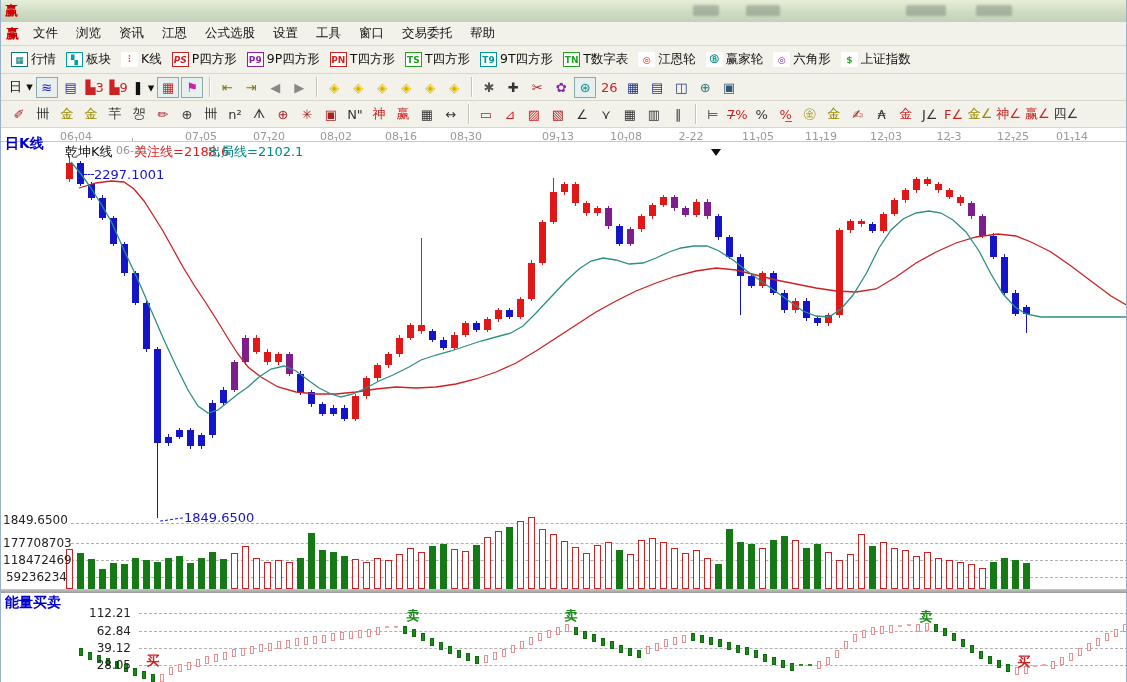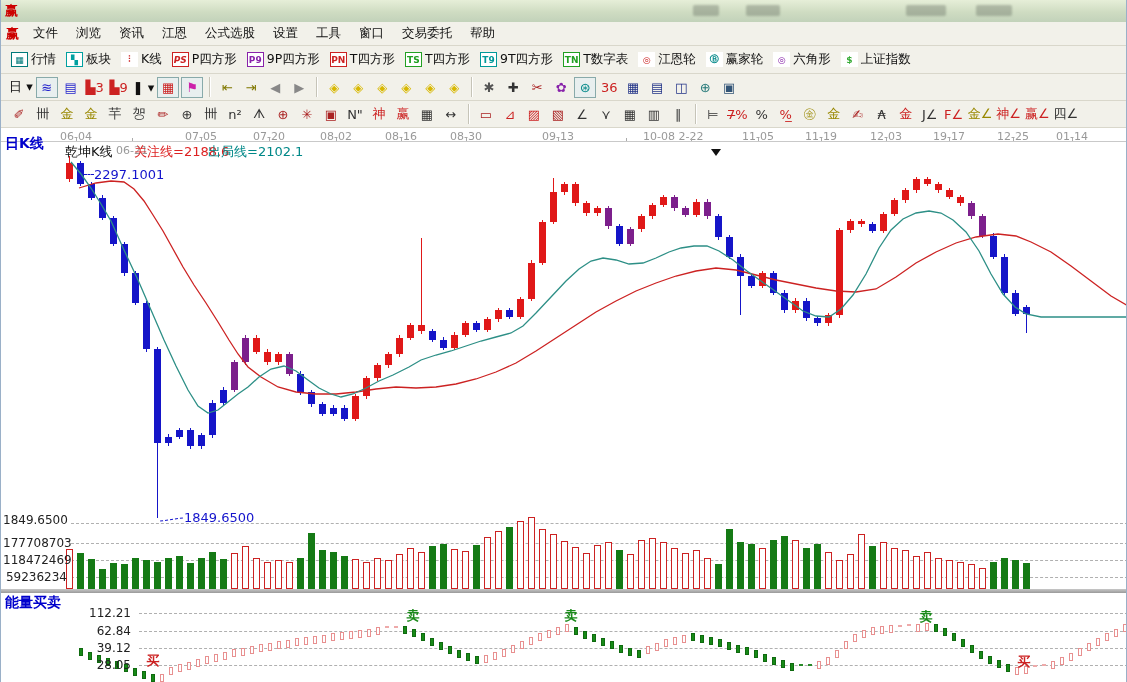--- a/index.html
+++ b/index.html
@@ -156,21 +156,21 @@
       <span class="ibtn" style="color: rgb(216, 184, 0);">◈</span>
       <span class="ibtn" style="color: rgb(216, 184, 0);">◈</span>
       <span class="ibtn" style="color: rgb(216, 184, 0);">◈</span>
       <span class="ibtn" style="color: rgb(216, 184, 0);">◈</span>
       <span class="vsep"></span>
       <span class="ibtn" style="color: rgb(85, 85, 85);">✱</span>
       <span class="ibtn" style="color: rgb(51, 51, 51);">✚</span>
       <span class="ibtn" style="color: rgb(170, 34, 34);">✂</span>
       <span class="ibtn" style="color: rgb(136, 34, 170);">✿</span>
       <span class="ibtn pressed" style="color: rgb(0, 136, 136);">⊛</span>
-      <span class="ibtn" style="color: rgb(204, 34, 34);">36</span>
+      <span class="ibtn" style="color: rgb(204, 34, 34);">26</span>
       <span class="ibtn" style="color: rgb(34, 51, 136);">▦</span>
       <span class="ibtn" style="color: rgb(34, 51, 136);">▤</span>
       <span class="ibtn" style="color: rgb(34, 51, 136);">◫</span>
       <span class="ibtn" style="color: rgb(34, 119, 119);">⊕</span>
       <span class="ibtn" style="color: rgb(51, 85, 119);">▣</span>
     </div>
 
   <div id="tb3" class="tbar abs">
       <span class="ibtn" style="color: rgb(170, 34, 34);">✐</span>
       <span class="ibtn" style="color: rgb(51, 51, 51);">卌</span>
@@ -230,31 +230,31 @@
         <span class="datelbl" style="left: 268px;">07-20</span>
         <span class="dtick" style="left: 268px;"></span>
         <span class="datelbl" style="left: 335px;">08-02</span>
         <span class="dtick" style="left: 335px;"></span>
         <span class="datelbl" style="left: 400px;">08-16</span>
         <span class="dtick" style="left: 400px;"></span>
         <span class="datelbl" style="left: 465px;">08-30</span>
         <span class="dtick" style="left: 465px;"></span>
         <span class="datelbl" style="left: 557px;">09-13</span>
         <span class="dtick" style="left: 557px;"></span>
-        <span class="datelbl" style="left: 658px;">10-08</span>
+        <span class="datelbl" style="left: 625px;">10-08</span>
         <span class="dtick" style="left: 625px;"></span>
         <span class="datelbl" style="left: 690px;">2-22</span>
         <span class="dtick" style="left: 690px;"></span>
         <span class="datelbl" style="left: 757px;">11-05</span>
         <span class="dtick" style="left: 757px;"></span>
         <span class="datelbl" style="left: 820px;">11-19</span>
         <span class="dtick" style="left: 820px;"></span>
         <span class="datelbl" style="left: 885px;">12-03</span>
         <span class="dtick" style="left: 885px;"></span>
-        <span class="datelbl" style="left: 948px;">19-17</span>
+        <span class="datelbl" style="left: 948px;">12-3</span>
         <span class="dtick" style="left: 948px;"></span>
         <span class="datelbl" style="left: 1012px;">12-25</span>
         <span class="dtick" style="left: 1012px;"></span>
         <span class="datelbl" style="left: 1071px;">01-14</span>
         <span class="dtick" style="left: 1071px;"></span>
       </div>
     <div id="dateline"></div>
 
     <div class="pane-lbl" style="top:7px;">日K线</div>
     <div class="abs" style="left:64px;top:15px;font-size:13px;color:#111;">乾坤K线</div>

